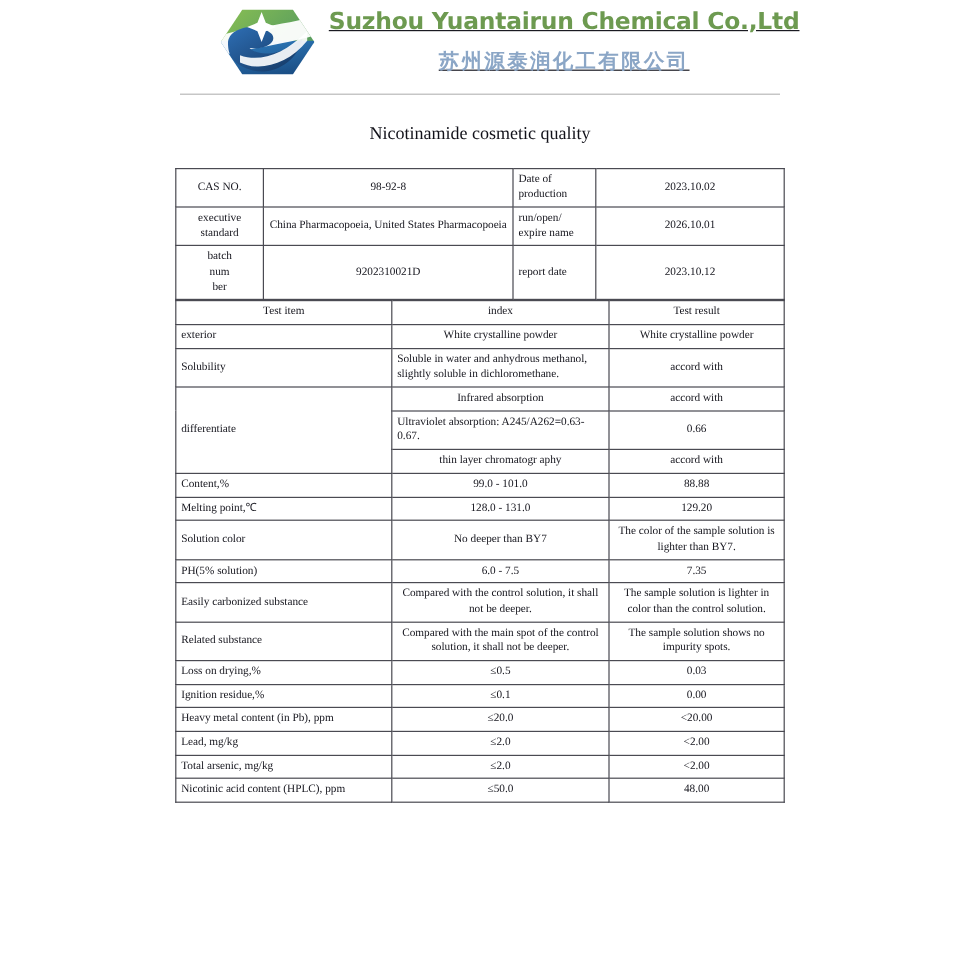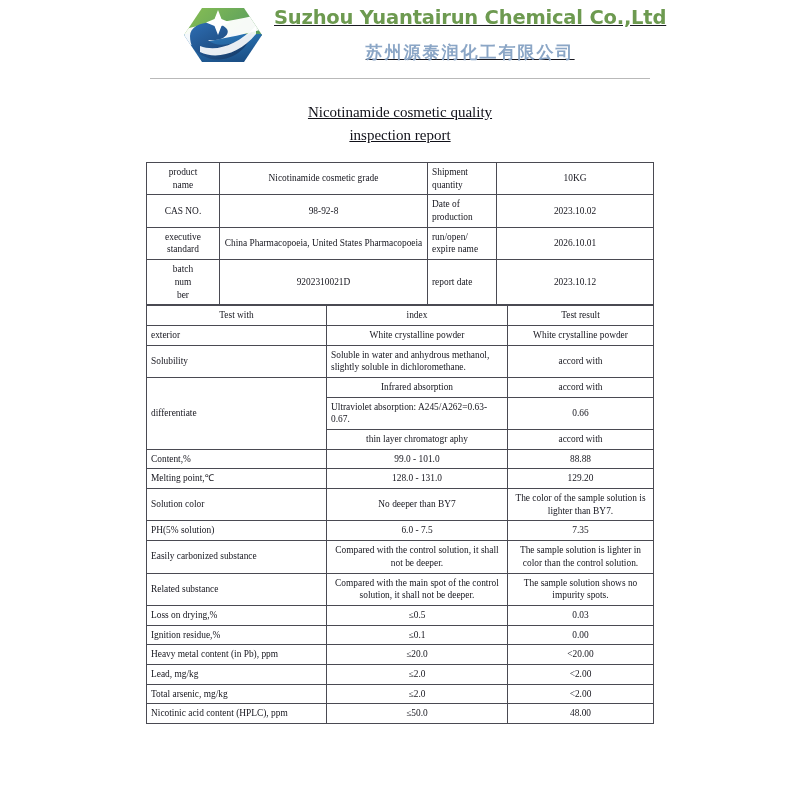--- a/index.html
+++ b/index.html
@@ -69,21 +69,21 @@
   
   .doc-title {
     width: 500px;
     margin: 22px auto 0 auto;
     text-align: center;
     font-family: "Liberation Serif", serif;
     font-size: 15px;
     line-height: 1.5;
     color: #111119;
   }
-  .doc-title div { white-space: nowrap; text-decoration: underline; }
+  .doc-title div { white-space: nowrap; }
 
   
   .tbl {
     width: 507px;
     margin: 0 auto;
     border-collapse: collapse;
     table-layout: fixed;
     font-size: 9.4px;
     line-height: 1.35;
     color: #16161e;
@@ -146,43 +146,30 @@
   <div class="company-block">
     <div class="company-en">Suzhou Yuantairun Chemical Co.,Ltd</div>
     <div class="company-cn">苏州源泰润化工有限公司</div>
   </div>
 </div>
 
 <div class="divider"></div>
 
 <div class="doc-title">
   <div>Nicotinamide cosmetic quality</div>
-  <div>inspection report</div>
 </div>
 
 <table class="tbl head-tbl">
   <colgroup>
     <col style="width:73px">
     <col style="width:208px">
     <col style="width:69px">
     <col style="width:157px">
   </colgroup>
   <tbody>
-    <tr>
-      <td class="c">
-        <span>product</span><br>
-        <span>name</span>
-      </td>
-      <td class="c">Nicotinamide cosmetic grade</td>
-      <td class="l">
-        <span>Shipment</span><br>
-        <span>quantity</span>
-      </td>
-      <td class="c">10KG</td>
-    </tr>
     <tr>
       <td class="c">CAS NO.</td>
       <td class="c">98-92-8</td>
       <td class="l">
         <span>Date of</span><br>
         <span>production</span>
       </td>
       <td class="c">2023.10.02</td>
     </tr>
     <tr>
@@ -211,21 +198,21 @@
 </table>
 
 <table class="tbl body-tbl">
   <colgroup>
     <col style="width:180px">
     <col style="width:181px">
     <col style="width:146px">
   </colgroup>
   <tbody>
     <tr>
-      <td class="c">Test with</td>
+      <td class="c">Test item</td>
       <td class="c">index</td>
       <td class="c">Test result</td>
     </tr>
 
     <tr>
       <td class="l">exterior</td>
       <td class="c">White crystalline powder</td>
       <td class="c">White crystalline powder</td>
     </tr>
 

